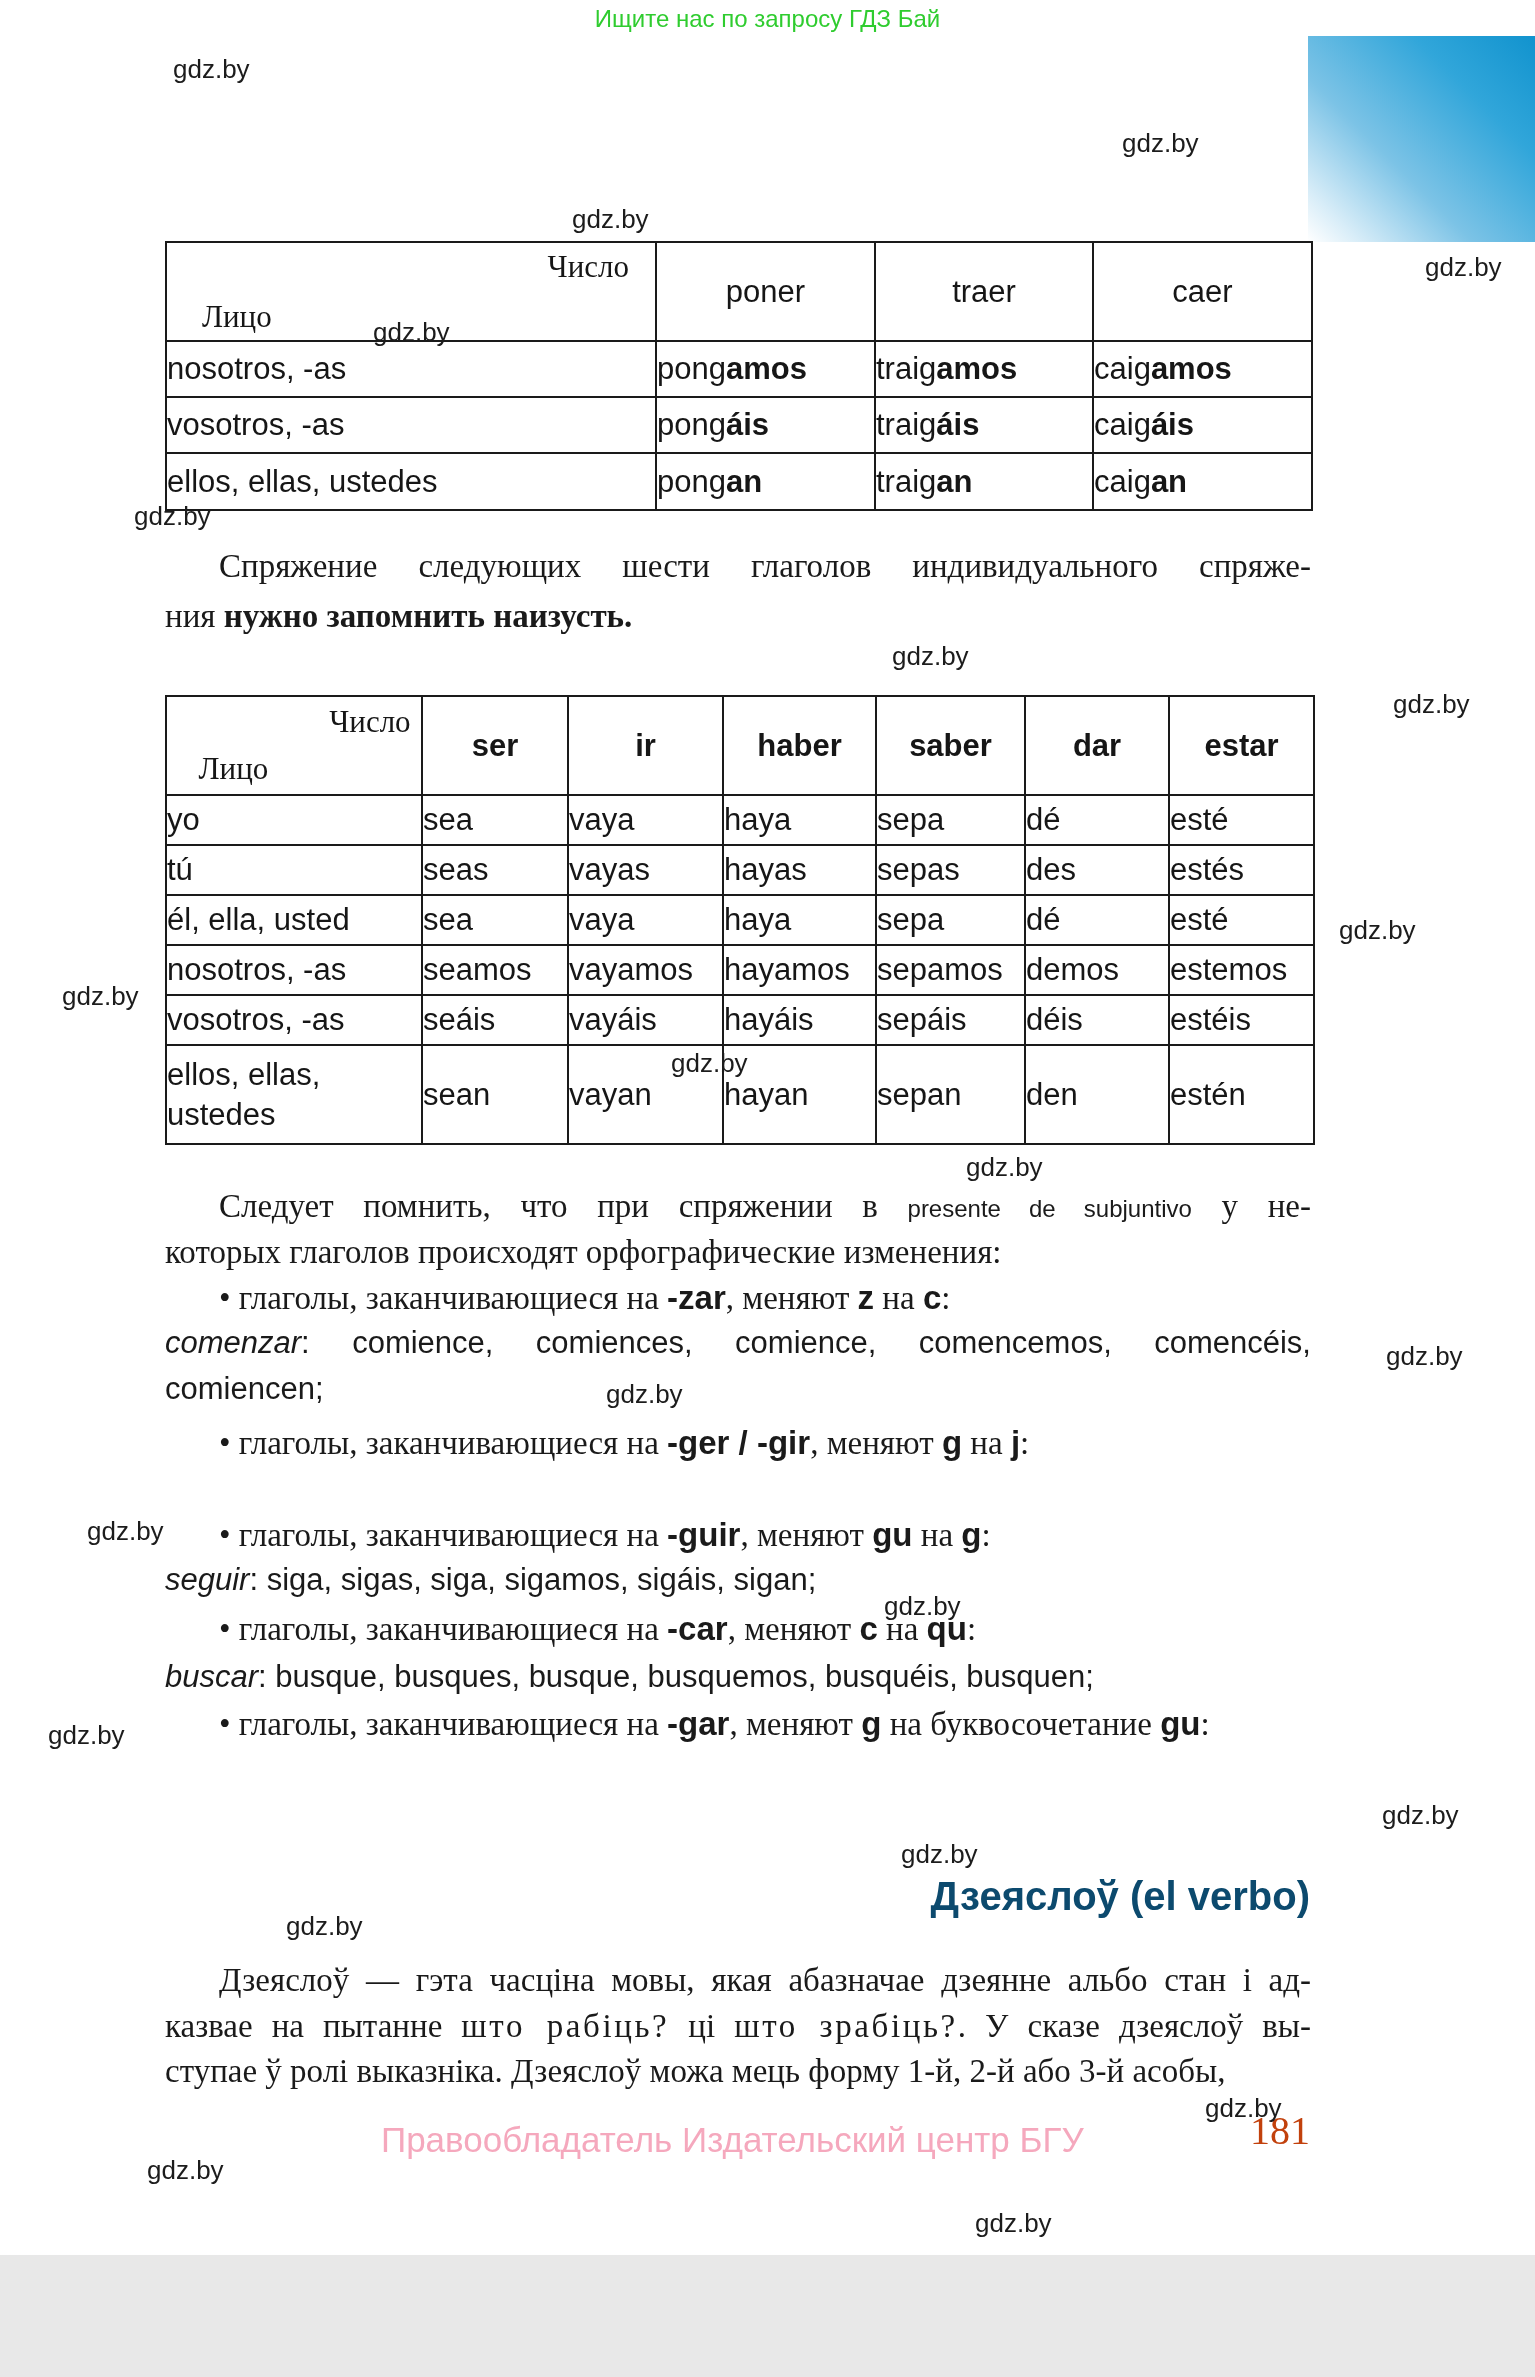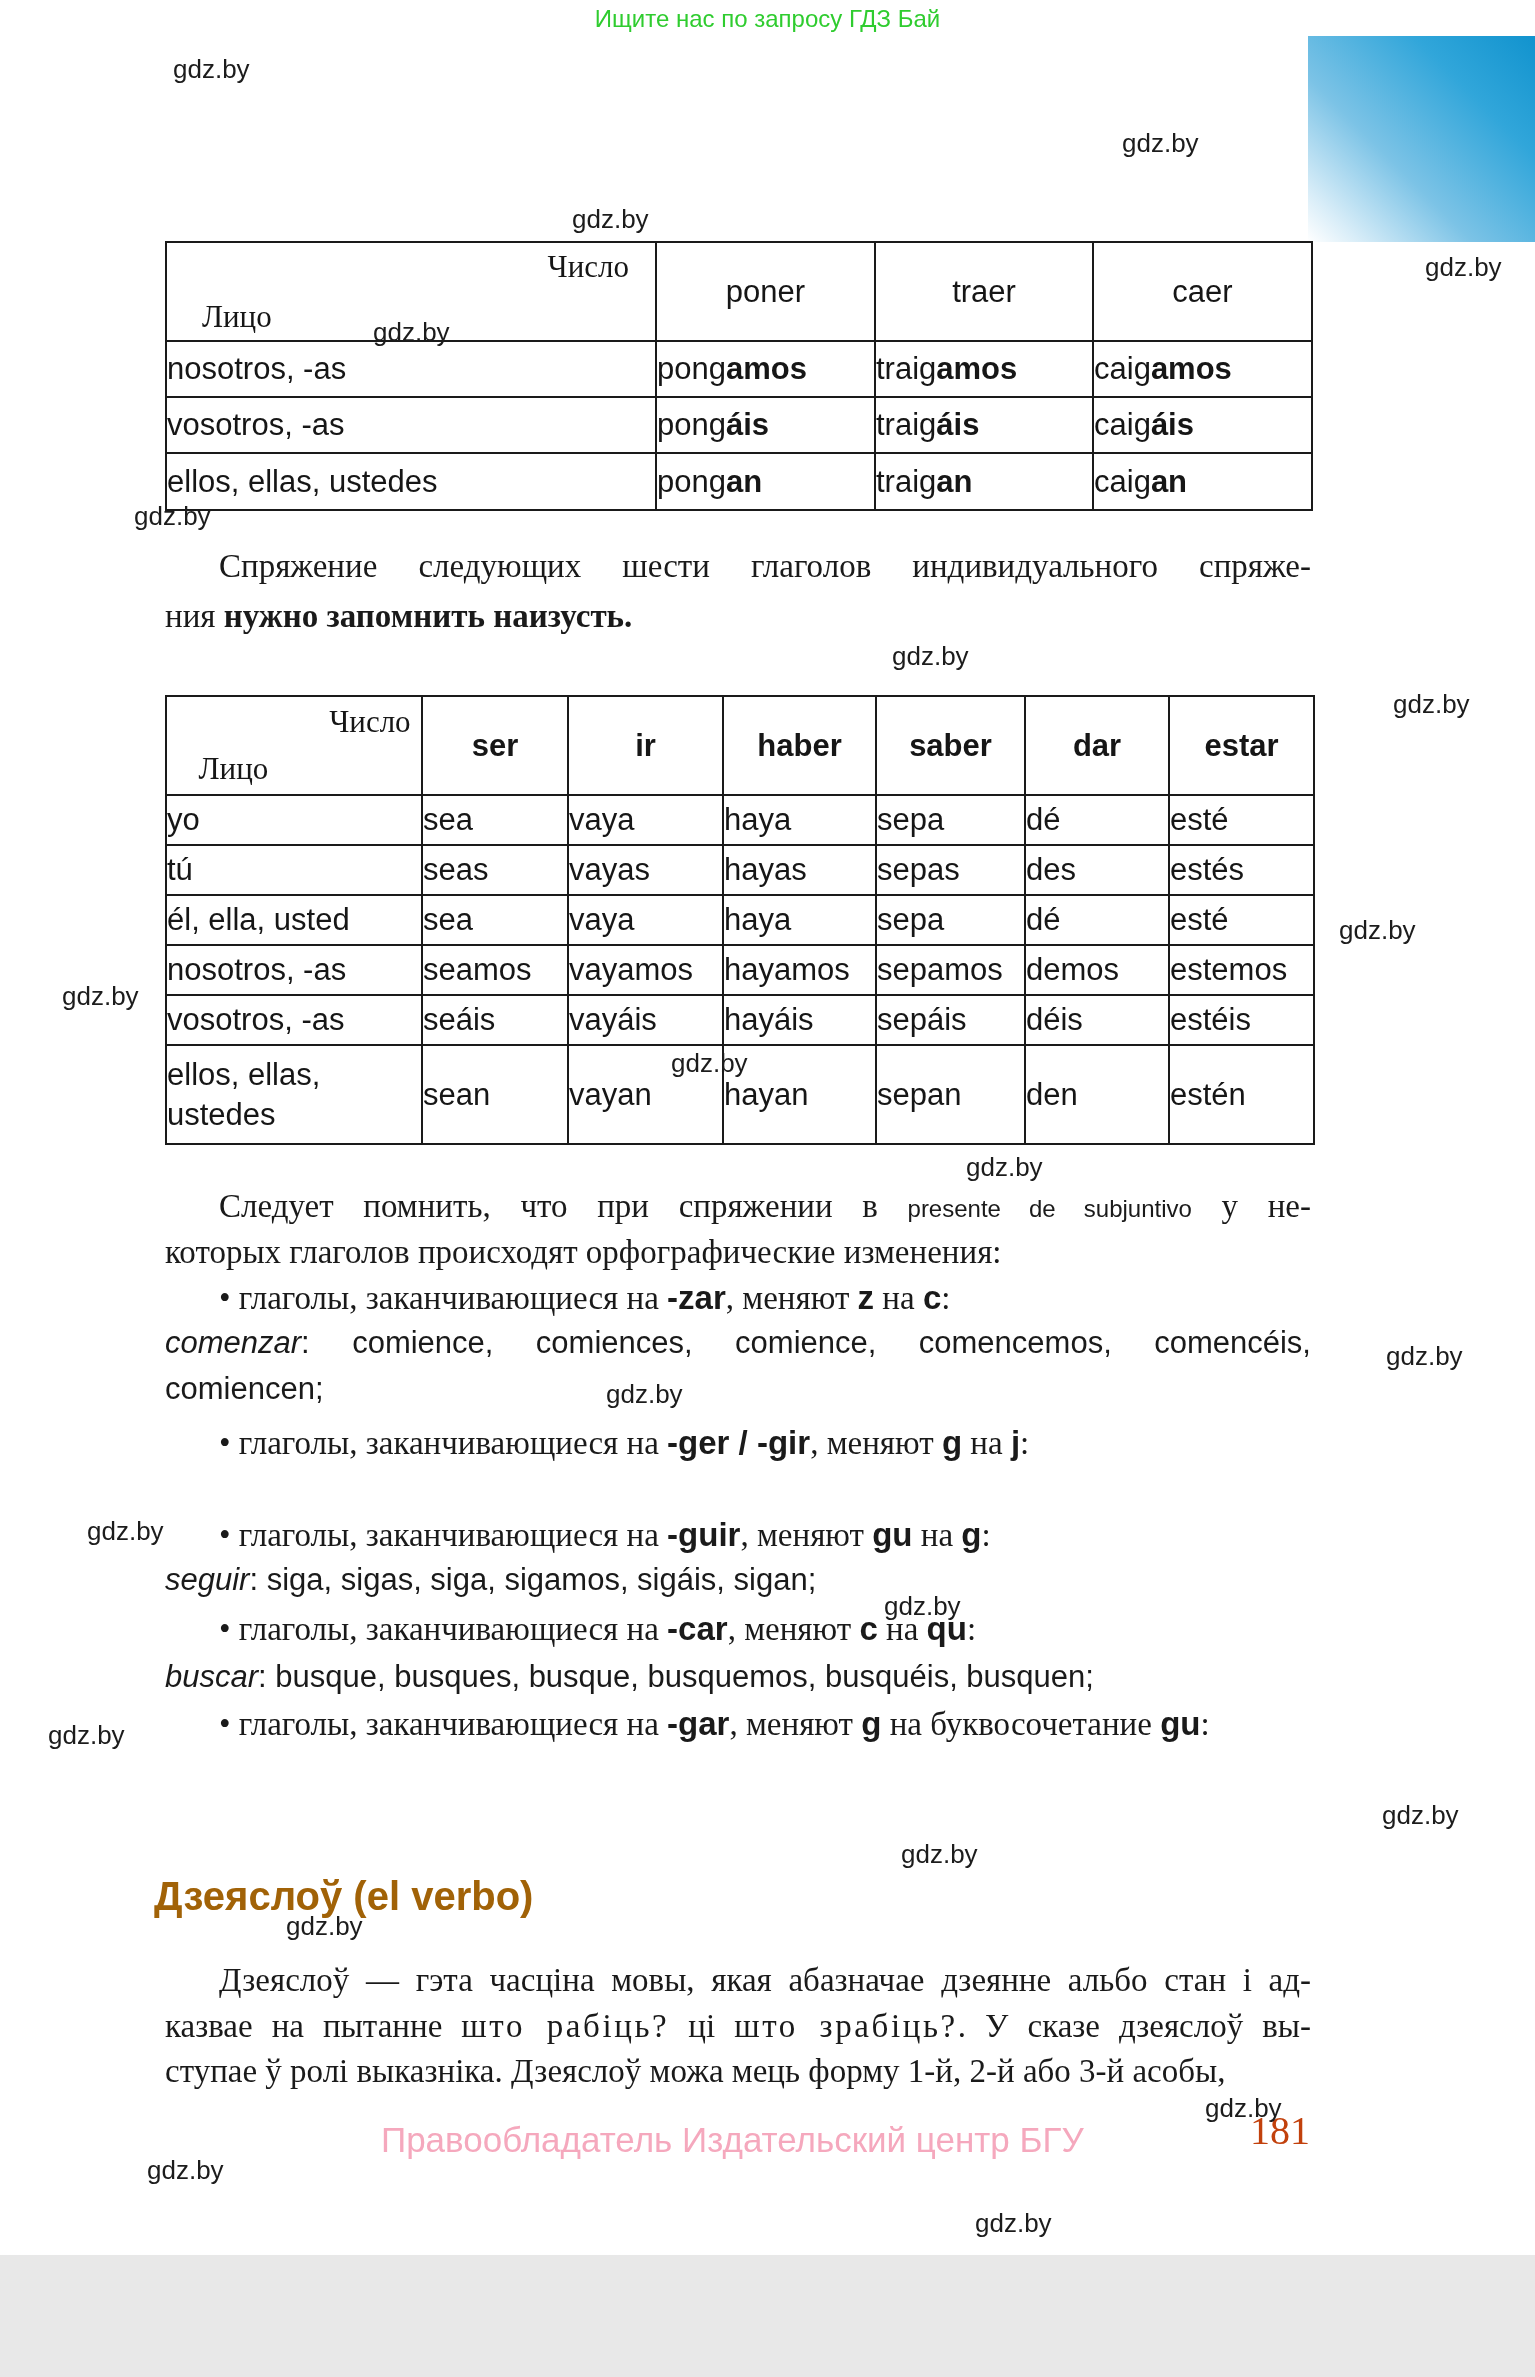--- a/index.html
+++ b/index.html
@@ -27,22 +27,22 @@
   
   .line{position:absolute;left:165px;width:1146px;font:33px "Liberation Serif",serif;
         line-height:1.15;white-space:nowrap;z-index:2;}
   .just{text-align:justify;text-align-last:justify;white-space:normal;}
   .ind{text-indent:54px;}
   .sans{font-family:"Liberation Sans",sans-serif;font-size:31px;}
   .seg-bs{font-family:"Liberation Sans",sans-serif;font-weight:bold;}
   .seg-it{font-style:italic;}
   .seg-sp{letter-spacing:2.6px;}
   .seg-lat{font-family:"Liberation Sans",sans-serif;font-size:24px;}
-  .heading{position:absolute;left:154px;width:1146px;top:1874px;text-align:left;
-           font:bold 40px "Liberation Sans",sans-serif;color:#a16207;z-index:2;}
+  .heading{position:absolute;left:164px;width:1146px;top:1874px;text-align:right;
+           font:bold 40px "Liberation Sans",sans-serif;color:#0c4a6e;z-index:2;}
   .copyright{position:absolute;left:381px;top:2120px;font:35px "Liberation Sans",sans-serif;
              color:#f5a8bd;z-index:2;white-space:nowrap;}
   .pagenum{position:absolute;left:1250px;top:2107px;font:40px "Liberation Serif",serif;color:#c2410c;z-index:2;}
   .bluelinks{position:absolute;left:0;right:0;top:2334px;text-align:center;
              font:26px "Liberation Sans",sans-serif;color:#2b50d4;word-spacing:7px;z-index:2;}
 </style>
 </head>
 <body>
 
 <div id="page">

